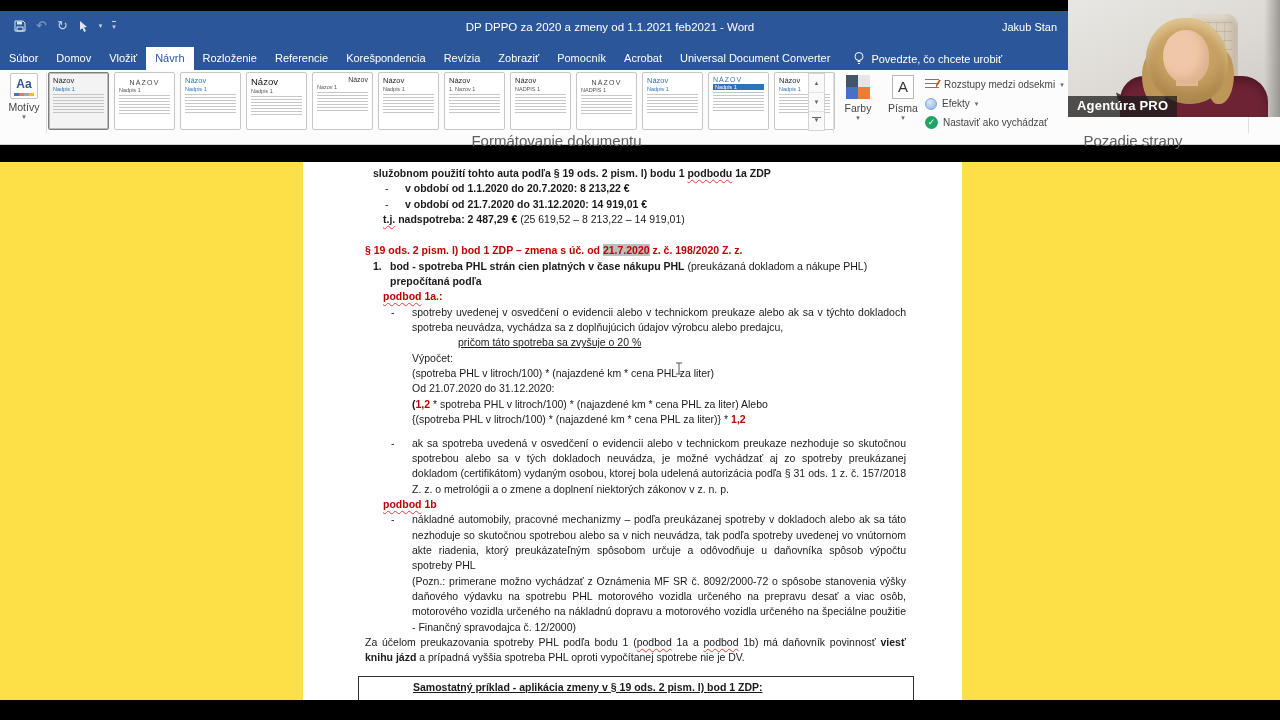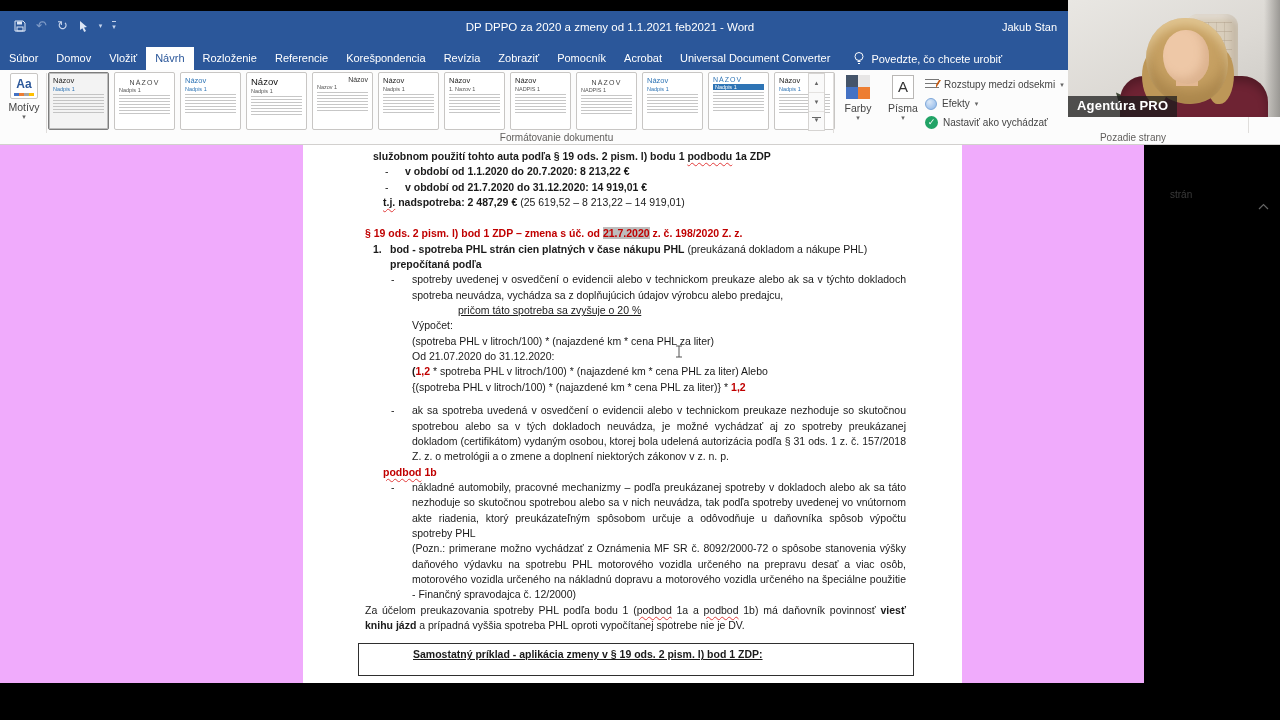--- a/index.html
+++ b/index.html
@@ -27,21 +27,21 @@
   .tabrow { position:absolute; left:0; top:47px; width:1280px; height:23px; background:#2b579a;
     display:flex; align-items:stretch; }
   .tab { color:#fff; font-size:11px; line-height:23px; padding:0 9px; white-space:nowrap; cursor:default; }
   .tab.active { background:#fff; color:#2b579a; }
   .tellme { display:flex; align-items:center; gap:6px; color:#fff; font-size:11px; margin-left:14px; white-space:nowrap; }
 
   
   .ribbon { position:absolute; left:0; top:70px; width:1280px; height:75px; background:#fcfcfc;
     border-bottom:1px solid #d2d0ce; }
   .vsep { position:absolute; top:3px; height:60px; width:1px; background:#e0dedc; }
-  .grouplabel { position:absolute; top:62px; font-size:10px; color:#605e5c; text-align:center; }
+  .grouplabel { position:absolute; top:62px; font-size:15px; color:#605e5c; text-align:center; }
 
   .themes-btn { position:absolute; left:3px; top:2px; width:42px; height:66px; text-align:center; }
   .themes-icon { width:28px; height:26px; margin:1px auto 2px; background:#fff; border:1px solid #c8c6c4;
     border-radius:2px; font-size:12px; font-weight:bold; color:#2b579a; line-height:20px; position:relative; }
   .themes-icon::after { content:""; position:absolute; left:3px; right:3px; bottom:2px; height:3px;
     background:linear-gradient(90deg,#4472c4 0 25%,#ed7d31 25% 50%,#a5a5a5 50% 75%,#ffc000 75% 100%); }
   .themes-label { font-size:10.5px; color:#444; }
   .caret { font-size:7px; color:#666; }
 
   
@@ -83,21 +83,21 @@
   .ps-icon::after{ content:""; position:absolute; right:-2px; top:1px; width:5px; height:8px; background:#c55a11; clip-path:polygon(0 100%,100% 0,60% 0,0 60%); }
   .fx-icon { width:12px; height:12px; border-radius:50%; border:1px solid #7da7d9;
     background:radial-gradient(circle at 35% 30%,#dbe8f7,#8ab4e8); }
   .ok-icon { width:13px; height:13px; border-radius:50%; background:#21a366; color:#fff; font-size:9px;
     line-height:13px; text-align:center; }
 
   .partial-btn { position:absolute; top:119px; font-size:10px; color:#3b3b3b; white-space:nowrap; }
   .collapse { position:absolute; left:1258px; top:133px; }
 
   
-  .docarea { position:absolute; left:0; top:145px; width:1144px; height:538px; background:#f0abfc; overflow:hidden; }
+  .docarea { position:absolute; left:0; top:162px; width:1280px; height:538px; background:#fde047; overflow:hidden; }
   .page { position:absolute; left:303px; top:0; width:659px; height:538px; background:#fff; overflow:hidden;
     padding-top:4px; }
   .para { position:relative; font-size:10.5px; line-height:15.35px; color:#1a1a1a; padding-right:56px; }
   .para.just { text-align:justify; }
   .marker { position:absolute; top:0; }
   .marker.mb { font-weight:bold; }
   .b { font-weight:bold; } .it { } .red { color:#c00000; }
   .ul { text-decoration:underline;padding-left:46px; } .hl { background:#bdbdbd; }
   .sq { text-decoration-line:underline; text-decoration-style:wavy; text-decoration-color:#e23b3b;
         text-decoration-thickness:1px; text-underline-offset:2px; }
@@ -315,20 +315,21 @@
   <div class="docarea">
     <div class="page">
       <div>
           <div class="para" style="padding-left: 70px;"><span class="b">služobnom použití tohto auta podľa § 19 ods. 2 pism. l) bodu 1 </span><span class="b sq">podbodu</span><span class="b"> 1a ZDP</span></div>
           <div class="para" style="padding-left: 102px;"><span class="marker" style="left: 82px;">-</span><span class="b">v období od 1.1.2020 do 20.7.2020: 8 213,22 €</span></div>
           <div class="para" style="padding-left: 102px;"><span class="marker" style="left: 82px;">-</span><span class="b">v období od 21.7.2020 do 31.12.2020: 14 919,01 €</span></div>
           <div class="para" style="padding-left: 80px;"><span class="b sq">t.j.</span><span class="b"> nadspotreba: 2 487,29 € </span><span class="">(25 619,52 – 8 213,22 – 14 919,01)</span></div>
           <div class="para" style="padding-left: 62px; margin-top: 16px;"><span class="b red">§ 19 ods. 2 pism. l) bod 1 ZDP – zmena s úč. od </span><span class="b red hl">21.7.2020</span><span class="b red"> z. č. 198/2020 Z. z.</span></div>
           <div class="para" style="padding-left: 87px;"><span class="marker mb" style="left: 70px;">1.</span><span class="b">bod -  spotreba PHL strán cien platných v čase nákupu PHL</span><span class=""> (preukázaná dokladom a nákupe PHL)</span></div>
           <div class="para" style="padding-left: 87px;"><span class="b">prepočítaná podľa</span></div>
+          <div class="para" style="padding-left: 80px;"><span class="b red sq">podbod</span><span class="b red"> 1a.:</span></div>
           <div class="para just" style="padding-left: 109px;"><span class="marker" style="left: 88px;">-</span><span class="">spotreby uvedenej v osvedčení o evidencii alebo v technickom preukaze alebo ak sa v týchto dokladoch spotreba neuvádza, vychádza sa z doplňujúcich údajov výrobcu alebo predajcu,</span></div>
           <div class="para" style="padding-left: 109px;"><span class="ul">pričom táto spotreba sa zvyšuje o 20 %</span></div>
           <div class="para" style="padding-left: 109px;"><span class="it">Výpočet:</span></div>
           <div class="para" style="padding-left: 109px;"><span class="it">(spotreba PHL v litroch/100) * (najazdené km * cena PHL za liter)</span></div>
           <div class="para" style="padding-left: 109px;"><span class="it">Od 21.07.2020 do 31.12.2020:</span></div>
           <div class="para" style="padding-left: 109px;"><span class="b it">(</span><span class="b it red">1,2</span><span class="it"> * spotreba PHL v litroch/100) * (najazdené km * cena PHL za liter) Alebo</span></div>
           <div class="para" style="padding-left: 109px;"><span class="it">{(spotreba PHL v litroch/100) * (najazdené km * cena PHL za liter)} * </span><span class="b it red">1,2</span></div>
           <div class="para just" style="padding-left: 109px; margin-top: 8px;"><span class="marker" style="left: 88px;">-</span><span class="">ak sa spotreba uvedená v osvedčení o evidencii alebo v technickom preukaze nezhoduje so skutočnou spotrebou alebo sa v tých dokladoch neuvádza, je možné vychádzať aj zo spotreby preukázanej dokladom (certifikátom) vydaným osobou, ktorej bola udelená autorizácia podľa § 31 ods. 1 z. č. 157/2018 Z. z. o metrológii a o zmene a doplnení niektorých zákonov v z. n. p.</span></div>
           <div class="para" style="padding-left: 80px;"><span class="b red sq">podbod</span><span class="b red"> 1b</span></div>
           <div class="para just" style="padding-left: 109px;"><span class="marker" style="left: 88px;">-</span><span class="">nákladné automobily, pracovné mechanizmy – podľa preukázanej spotreby v dokladoch alebo ak sa táto nezhoduje so skutočnou spotrebou alebo sa v nich neuvádza, tak podľa spotreby uvedenej vo vnútornom akte riadenia, ktorý preukázateľným spôsobom určuje a odôvodňuje u daňovníka spôsob výpočtu spotreby PHL</span></div>

